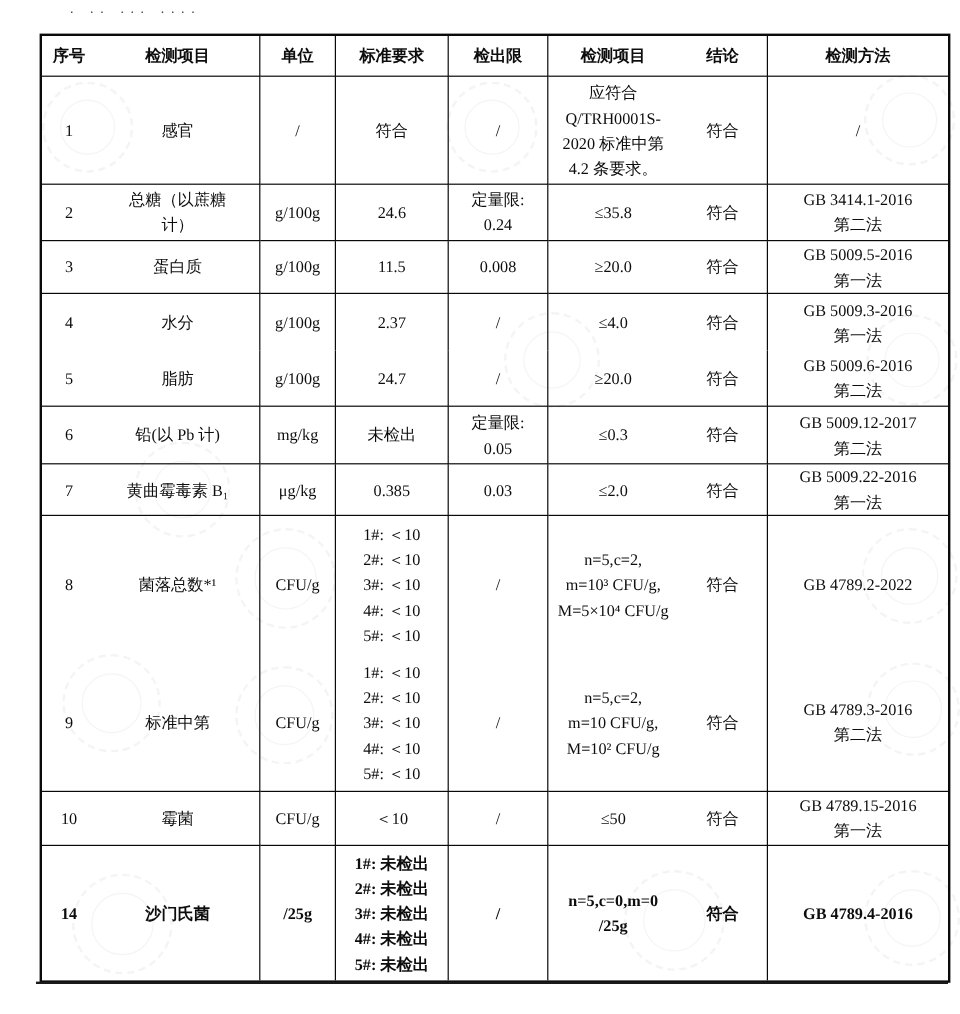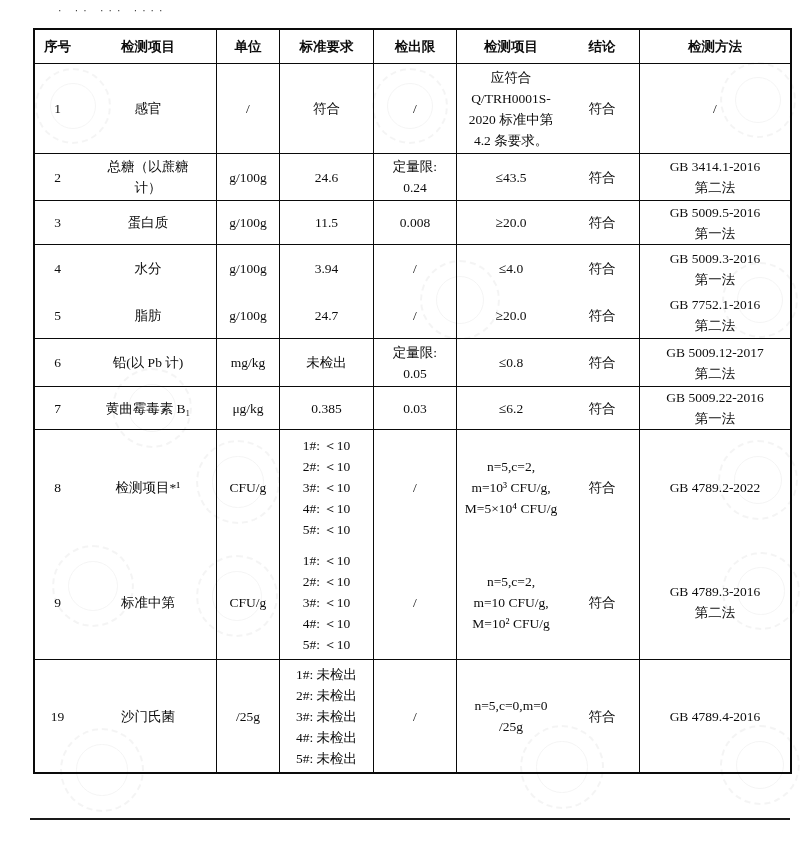--- a/index.html
+++ b/index.html
@@ -43,21 +43,21 @@
     font-weight:700;
     font-size:13.5px;
     font-family:"Liberation Sans","DejaVu Sans",sans-serif;
   }
   
   table.report .nbr{border-right:none;margin-left:16px;}
   
   table.report .lastcol{border-right:none;}
   
   tr.nbb td{border-bottom:none;}
-  tr.lastrow td{border-bottom:none;}
+  tr.lastrow td{border-bottom:none;font-weight:bold;}
   
   tr.hd  td,tr.hd  th{height:34px;}
   tr.r1  td{height:90px;font-family:Liberation Serif, serif;}
   tr.r2  td{height:47px;}
   tr.r3  td{height:44px;}
   tr.r4  td{height:47px;}
   tr.r5  td{height:47px;}
   tr.r6  td{height:48px;}
   tr.r7  td{height:40px;}
   tr.r8  td{height:115px;}
@@ -139,84 +139,84 @@
           <td class="lastcol">/</td>
         </tr>
         <tr class="r2">
           <td class="nbr">2</td>
           <td>总糖（以蔗糖
 计）</td>
           <td>g/100g</td>
           <td>24.6</td>
           <td>定量限:
 0.24</td>
-          <td class="nbr">≤43.5</td>
+          <td class="nbr">≤35.8</td>
           <td>符合</td>
           <td class="lastcol">GB 3414.1-2016
 第二法</td>
         </tr>
         <tr class="r3">
           <td class="nbr">3</td>
           <td>蛋白质</td>
           <td>g/100g</td>
           <td>11.5</td>
           <td>0.008</td>
           <td class="nbr">≥20.0</td>
           <td>符合</td>
           <td class="lastcol">GB 5009.5-2016
 第一法</td>
         </tr>
         <tr class="r4 nbb">
           <td class="nbr">4</td>
           <td>水分</td>
           <td>g/100g</td>
-          <td>3.94</td>
+          <td>2.37</td>
           <td>/</td>
           <td class="nbr">≤4.0</td>
           <td>符合</td>
           <td class="lastcol">GB 5009.3-2016
 第一法</td>
         </tr>
         <tr class="r5">
           <td class="nbr">5</td>
           <td>脂肪</td>
           <td>g/100g</td>
           <td>24.7</td>
           <td>/</td>
           <td class="nbr">≥20.0</td>
           <td>符合</td>
-          <td class="lastcol">GB 7752.1-2016
+          <td class="lastcol">GB 5009.6-2016
 第二法</td>
         </tr>
         <tr class="r6">
           <td class="nbr">6</td>
           <td>铅(以 Pb 计)</td>
           <td>mg/kg</td>
           <td>未检出</td>
           <td>定量限:
 0.05</td>
-          <td class="nbr">≤0.8</td>
+          <td class="nbr">≤0.3</td>
           <td>符合</td>
           <td class="lastcol">GB 5009.12-2017
 第二法</td>
         </tr>
         <tr class="r7">
           <td class="nbr">7</td>
           <td>黄曲霉毒素 B₁</td>
           <td>μg/kg</td>
           <td>0.385</td>
           <td>0.03</td>
-          <td class="nbr">≤6.2</td>
+          <td class="nbr">≤2.0</td>
           <td>符合</td>
           <td class="lastcol">GB 5009.22-2016
 第一法</td>
         </tr>
         <tr class="r8 nbb">
           <td class="nbr">8</td>
-          <td>检测项目*¹</td>
+          <td>菌落总数*¹</td>
           <td>CFU/g</td>
           <td>1#: ＜10
 2#: ＜10
 3#: ＜10
 4#: ＜10
 5#: ＜10</td>
           <td>/</td>
           <td class="nbr">n=5,c=2,
 m=10³ CFU/g,
 M=5×10⁴ CFU/g</td>
@@ -233,22 +233,33 @@
 4#: ＜10
 5#: ＜10</td>
           <td>/</td>
           <td class="nbr">n=5,c=2,
 m=10 CFU/g,
 M=10² CFU/g</td>
           <td>符合</td>
           <td class="lastcol">GB 4789.3-2016
 第二法</td>
         </tr>
+        <tr class="r10">
+          <td class="nbr">10</td>
+          <td>霉菌</td>
+          <td>CFU/g</td>
+          <td>＜10</td>
+          <td>/</td>
+          <td class="nbr">≤50</td>
+          <td>符合</td>
+          <td class="lastcol">GB 4789.15-2016
+第一法</td>
+        </tr>
         <tr class="r11 lastrow">
-          <td class="nbr">19</td>
+          <td class="nbr">14</td>
           <td>沙门氏菌</td>
           <td>/25g</td>
           <td>1#: 未检出
 2#: 未检出
 3#: 未检出
 4#: 未检出
 5#: 未检出</td>
           <td>/</td>
           <td class="nbr">n=5,c=0,m=0
 /25g</td>

